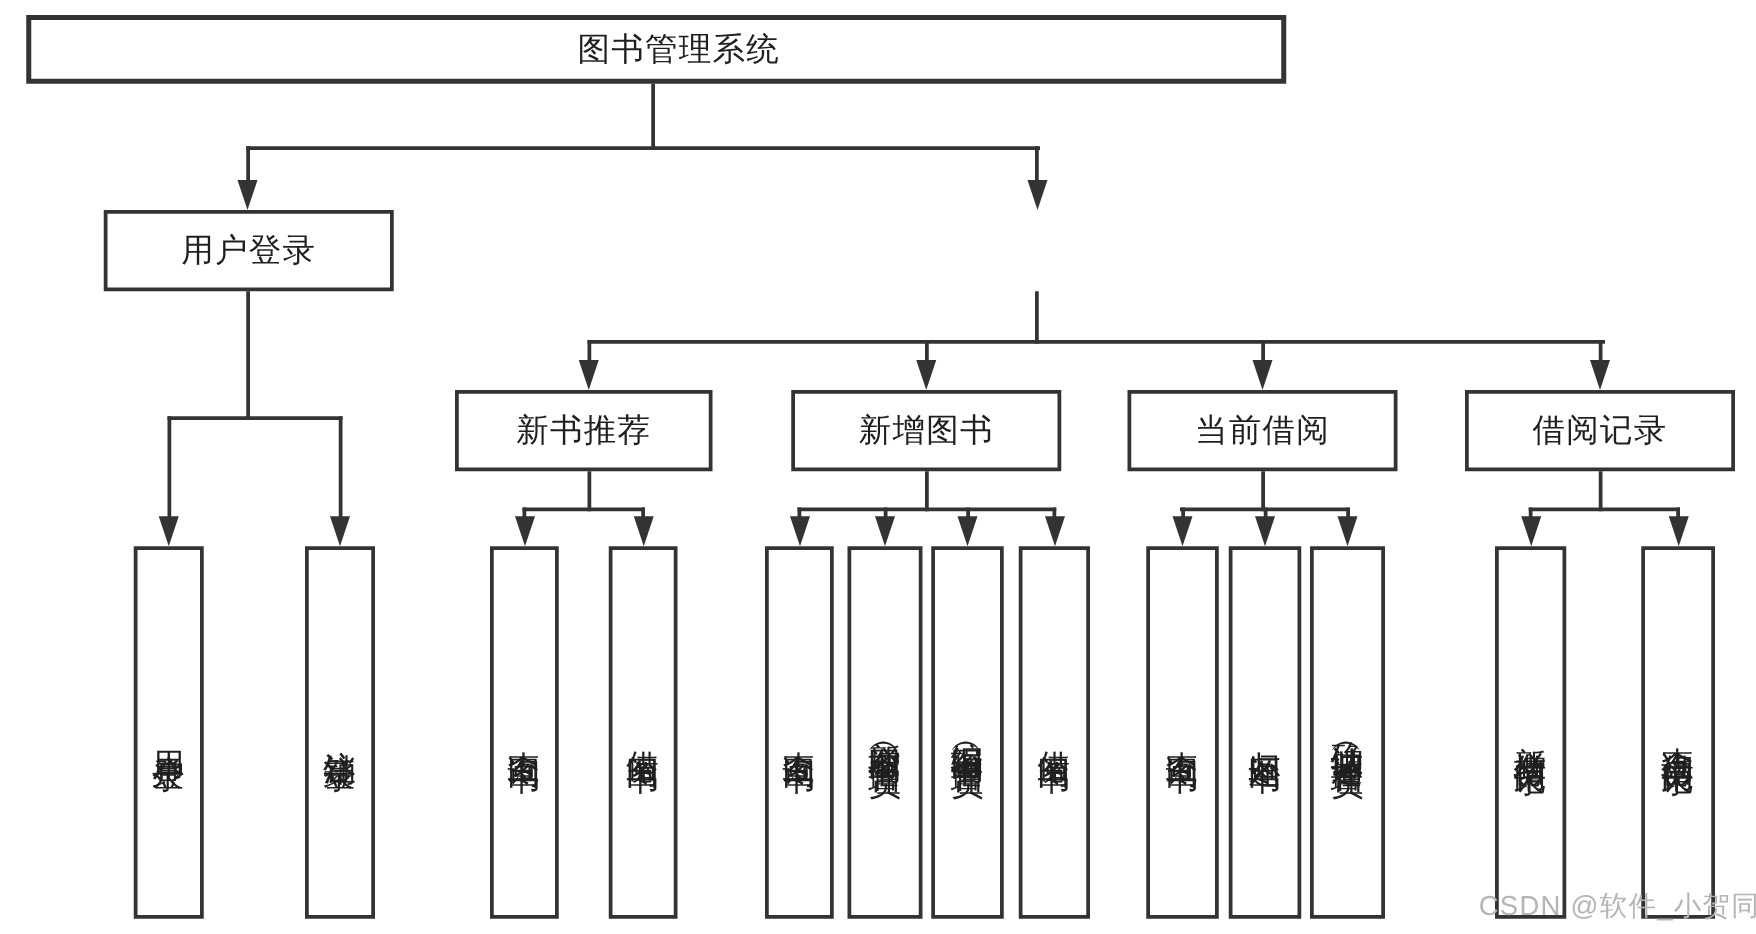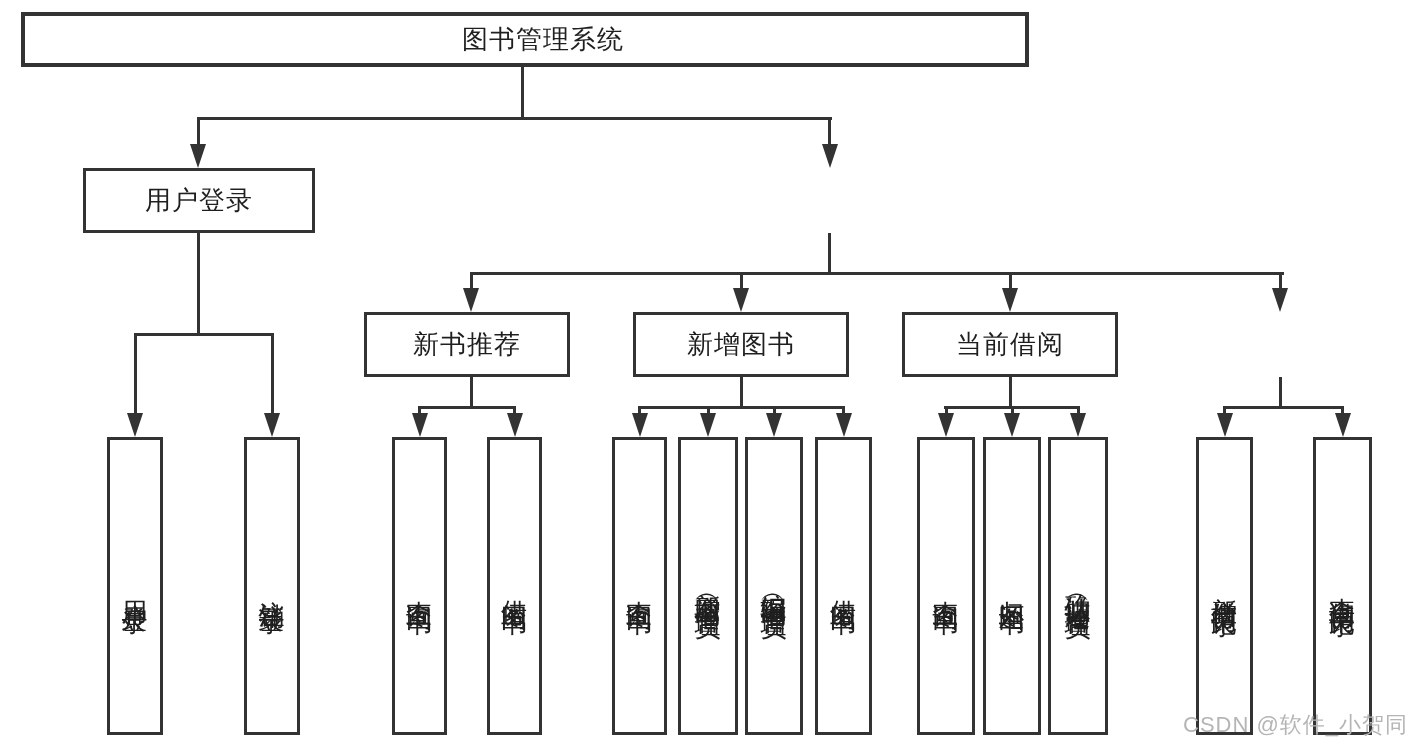--- a/index.html
+++ b/index.html
@@ -86,20 +86,21 @@
   <div class="vline" style="left:1009px;top:272px;height:20px;"></div>
   <div class="vline" style="left:1279px;top:272px;height:20px;"></div>
   <div class="arrow" style="left:463px;top:288px;"></div>
   <div class="arrow" style="left:733px;top:288px;"></div>
   <div class="arrow" style="left:1002px;top:288px;"></div>
   <div class="arrow" style="left:1272px;top:288px;"></div>
 
   <div class="box" style="left:364px;top:312px;width:206px;height:65px;">新书推荐</div>
   <div class="box" style="left:633px;top:312px;width:216px;height:65px;">新增图书</div>
   <div class="box" style="left:902px;top:312px;width:216px;height:65px;text-align:center;">当前借阅</div>
+  <div class="box" style="left:1172px;top:312px;width:216px;height:65px;">借阅记录</div>
 
   <div class="vline" style="left:470px;top:377px;height:32px;"></div>
   <div class="hline" style="left:418px;top:406px;width:98px;"></div>
   <div class="vline" style="left:740px;top:377px;height:32px;"></div>
   <div class="hline" style="left:638px;top:406px;width:207px;"></div>
   <div class="vline" style="left:1009px;top:377px;height:32px;"></div>
   <div class="hline" style="left:944px;top:406px;width:135px;"></div>
   <div class="vline" style="left:1279px;top:377px;height:32px;"></div>
   <div class="hline" style="left:1223px;top:406px;width:121px;"></div>
 

